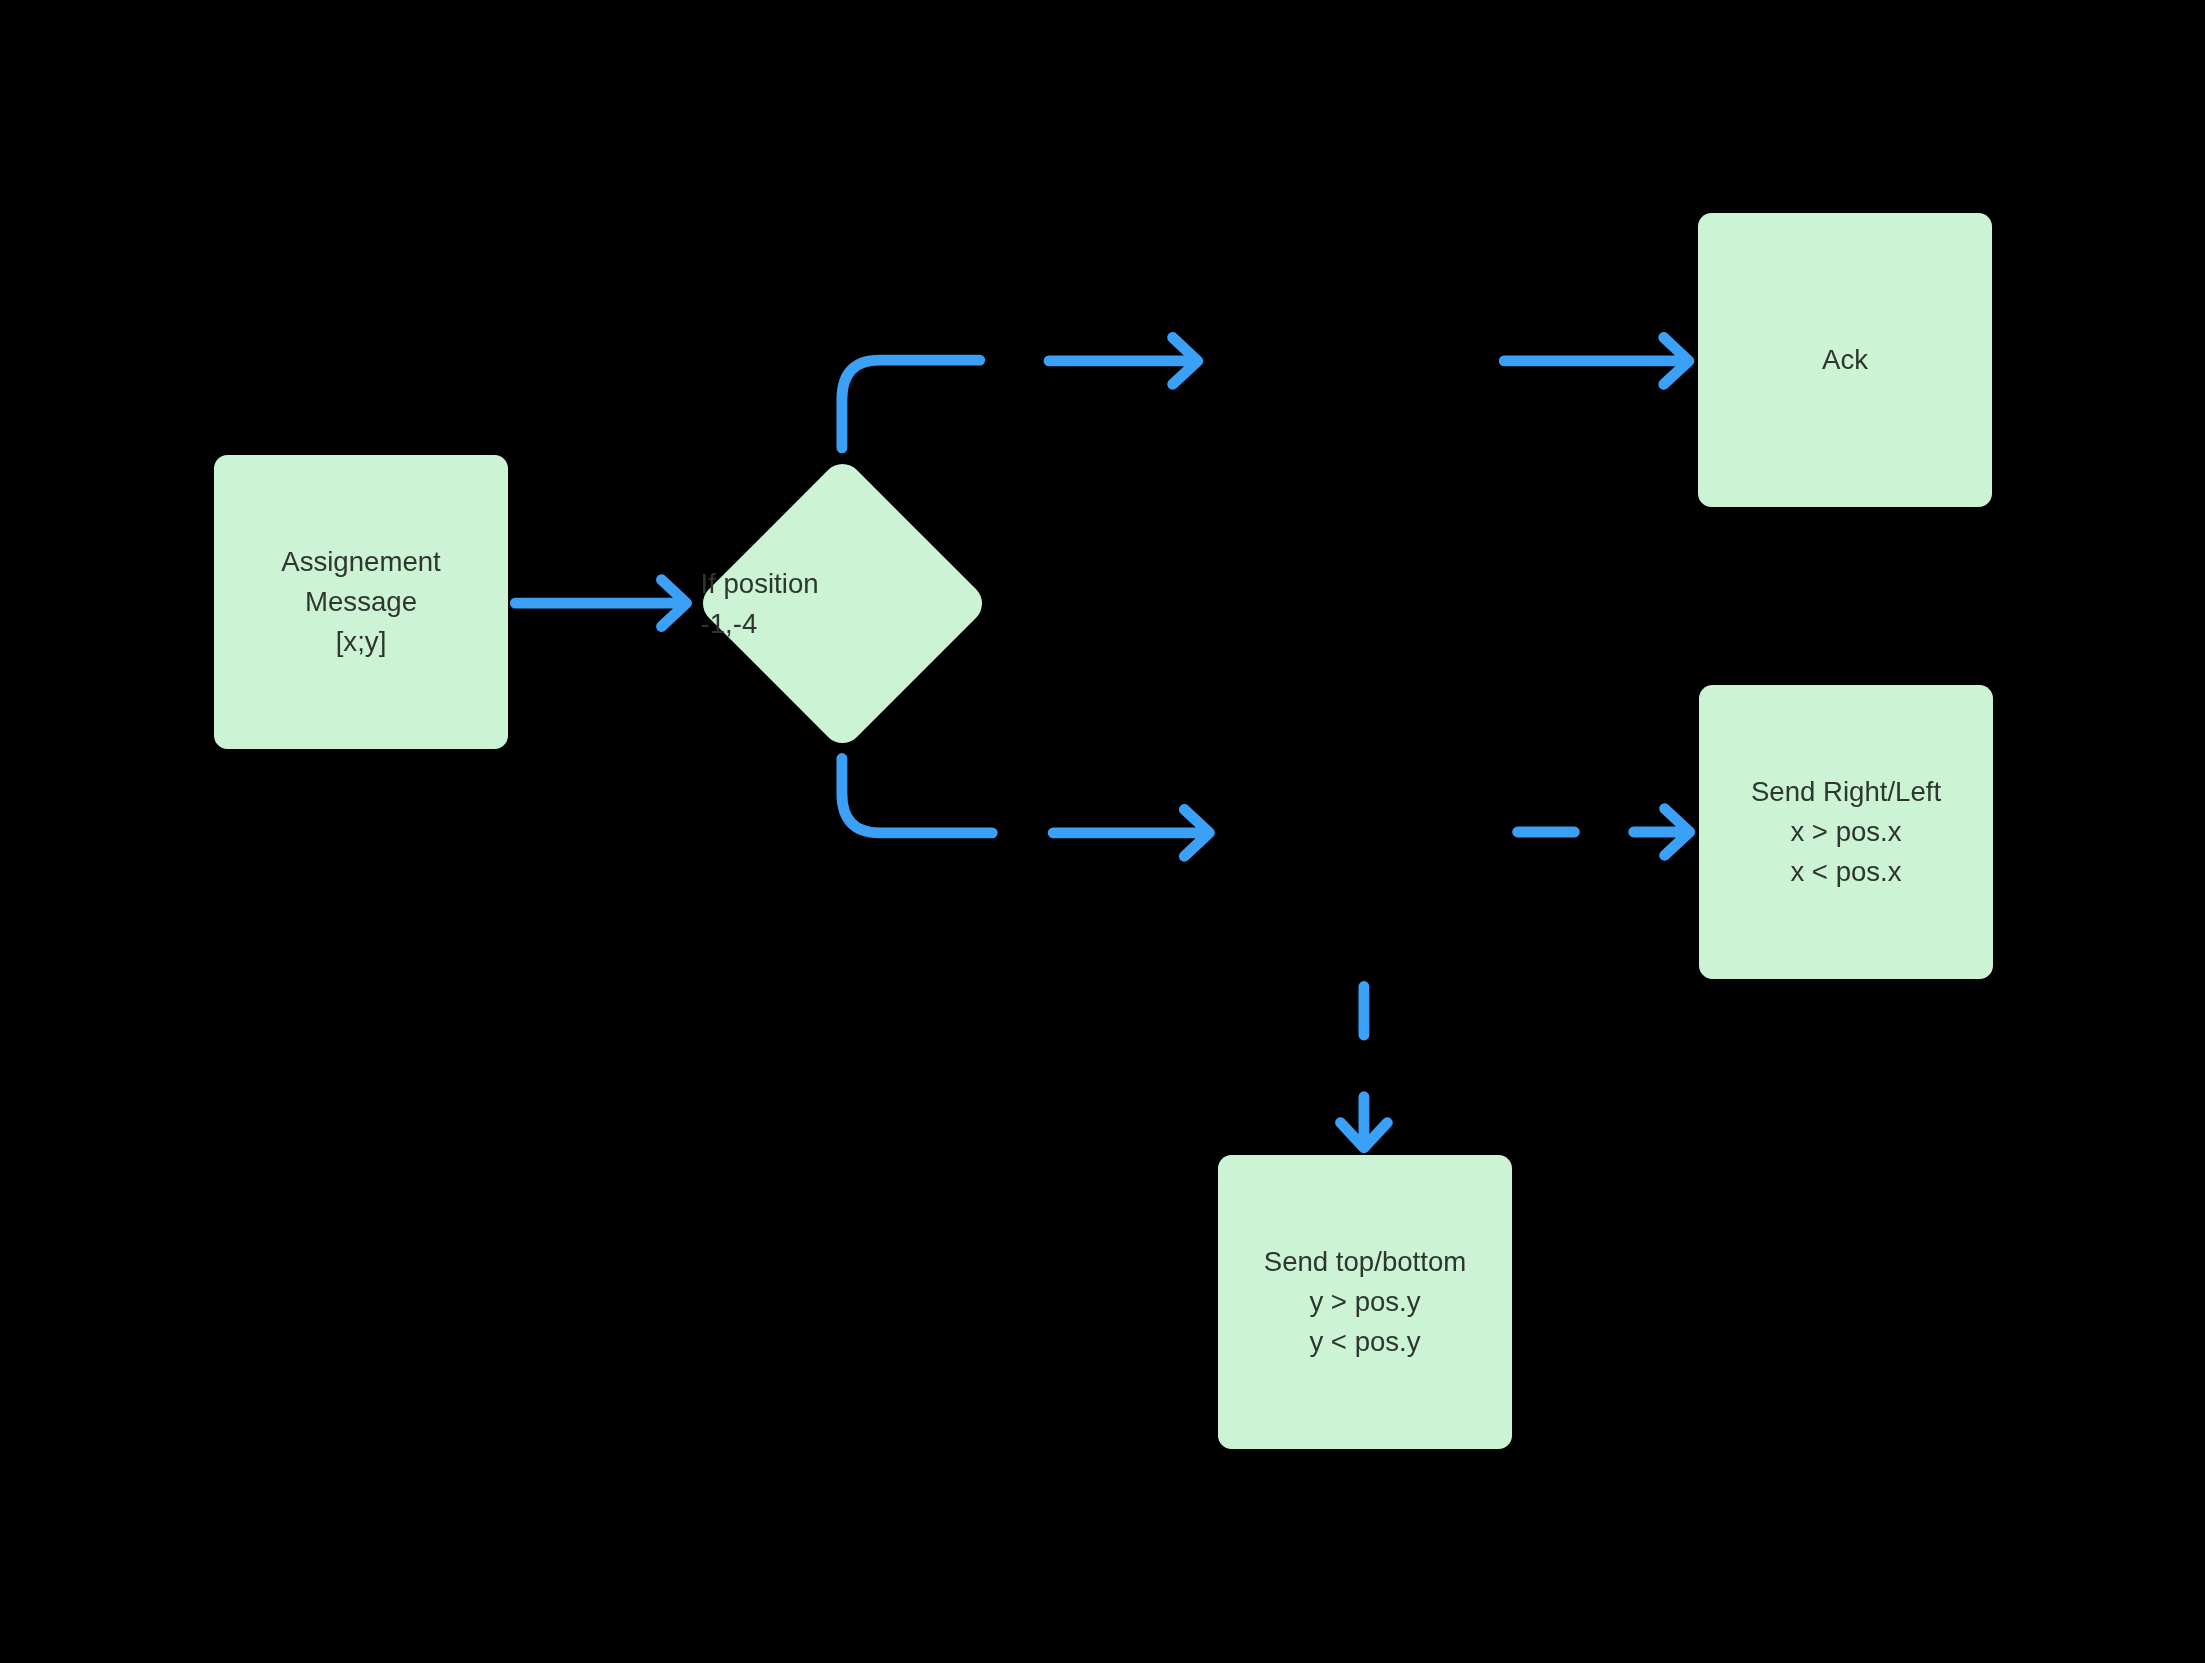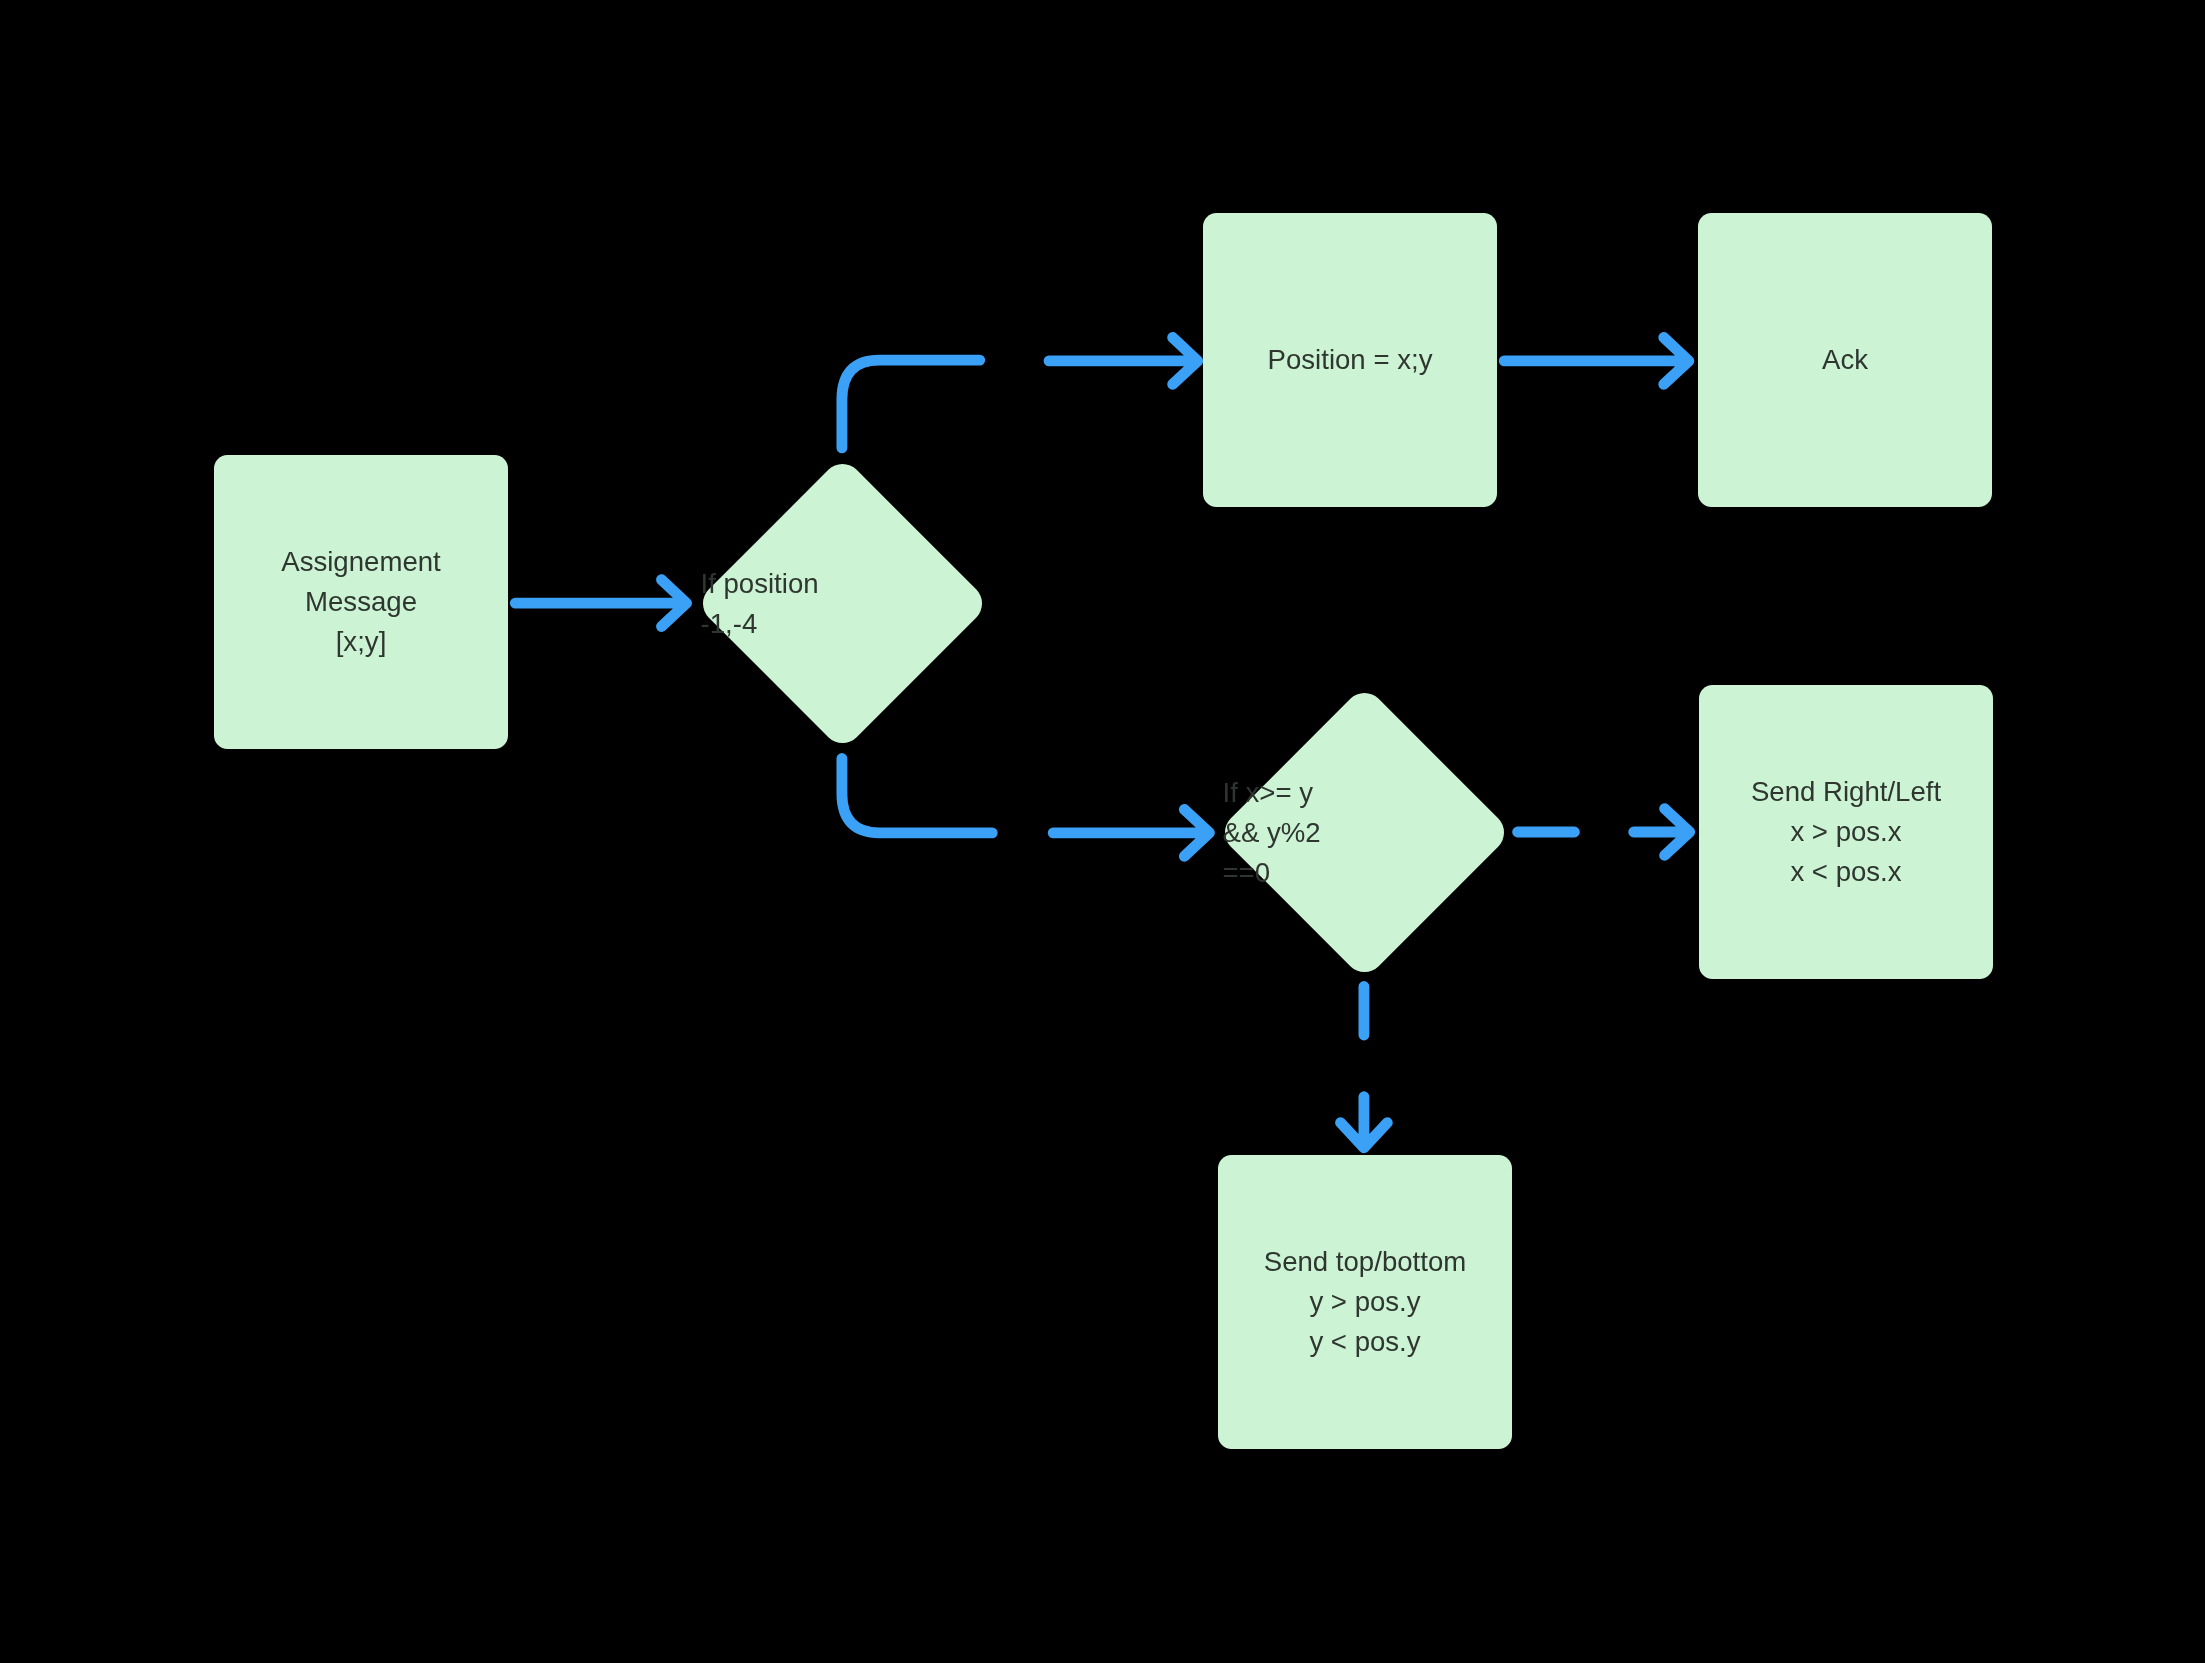--- a/index.html
+++ b/index.html
@@ -101,36 +101,25 @@
   </div>
 
   <div class="diamond" style="left:738px; top:499px;">
     <div class="diamond-shape"></div>
     <div class="diamond-label">
       <div class="line">If position</div>
       <div class="line">-1,-4</div>
     </div>
   </div>
 
-  <div class="node rect" style="left:1203px; top:213px;">
-    <div class="line">Position = x;y</div>
-  </div>
 
   <div class="node rect" style="left:1698px; top:213px;">
     <div class="line">Ack</div>
   </div>
 
-  <div class="diamond" style="left:1260px; top:728px;">
-    <div class="diamond-shape"></div>
-    <div class="diamond-label">
-      <div class="line">If x&gt;= y</div>
-      <div class="line">&amp;&amp; y%2</div>
-      <div class="line">==0</div>
-    </div>
-  </div>
 
   <div class="node rect" style="left:1218px; top:1155px;">
     <div class="line">Send top/bottom</div>
     <div class="line">y &gt; pos.y</div>
     <div class="line">y &lt; pos.y</div>
   </div>
 
   <div class="node rect" style="left:1699px; top:685px;">
     <div class="line">Send Right/Left</div>
     <div class="line">x &gt; pos.x</div>

